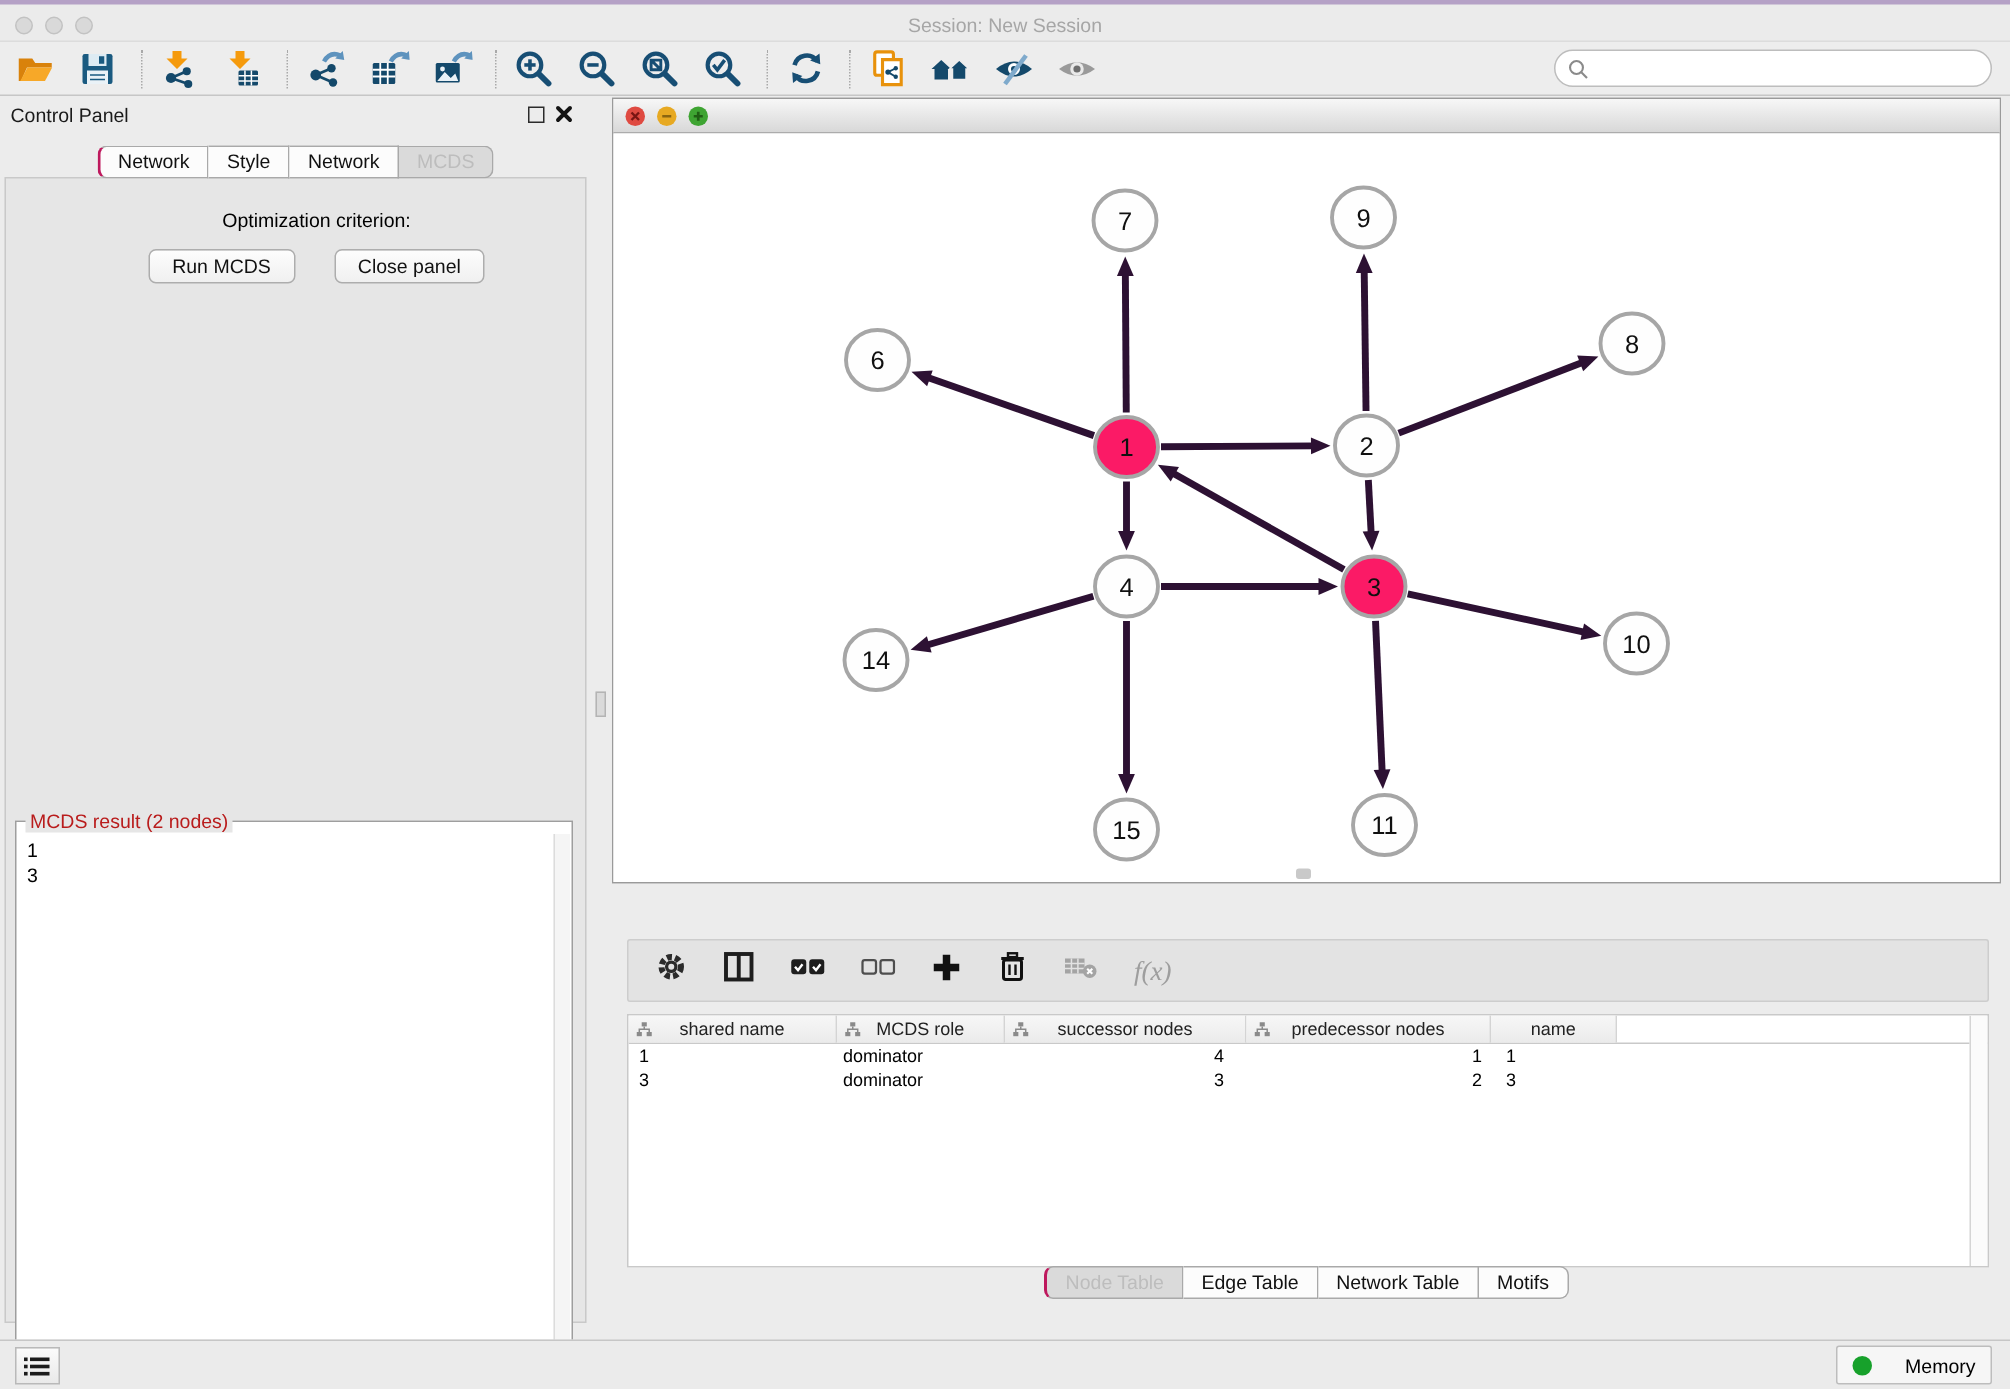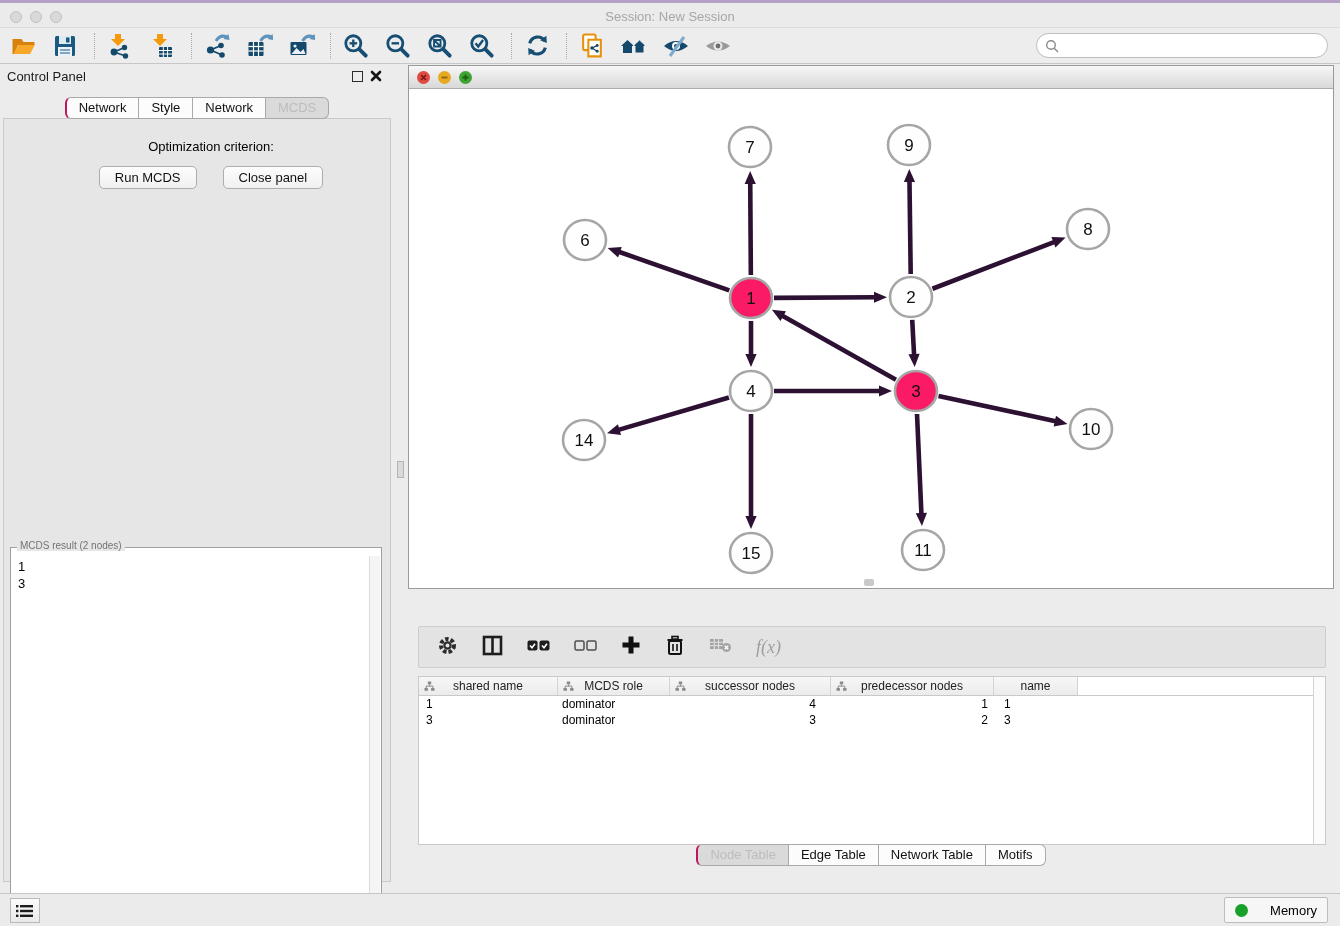--- a/index.html
+++ b/index.html
@@ -40,21 +40,21 @@
   .opt-label { text-align:center; margin-top:20px; font-size:13px; color:#000; }
   .selectbox { position:relative; width:306px; height:23px; margin:9px auto 0 auto; background:linear-gradient(#FFFFFF,#F3F3F3);
     border:1px solid #B5B5B5; border-radius:5px; font-size:13px; line-height:21px; padding-left:10px; color:#111; }
   .stepper { position:absolute; right:8px; top:4px; display:flex; flex-direction:column; gap:3px; }
   .tri-up { width:0; height:0; border-left:4px solid transparent; border-right:4px solid transparent; border-bottom:5px solid #555; }
   .tri-down { width:0; height:0; border-left:4px solid transparent; border-right:4px solid transparent; border-top:5px solid #555; }
   .btnrow { display:flex; justify-content:center; gap:26px; margin-top:12px; }
   .pbtn { font-size:13px; color:#111; background:linear-gradient(#FDFDFD,#F0F0F0); border:1px solid #ADADAD;
     border-radius:5px; padding:3px 15px; font-family:"Liberation Sans", sans-serif; }
   .result-group { position:absolute; left:6px; top:428px; width:372px; height:374px; border:1px solid #9E9E9E; background:#FFFFFF; }
-  .result-legend { position:absolute; left:6px; top:-8px; background:#E6E6E6; padding:0 3px; font-size:10px; color:#737373; }
+  .result-legend { position:absolute; left:6px; top:-8px; background:#E6E6E6; padding:0 3px; font-size:13px; color:#b91c1c; }
   .result-area { position:absolute; left:1px; right:12px; top:8px; bottom:1px; background:#FFFFFF;
     font-size:13px; line-height:17px; padding:2px 0 0 6px; white-space:pre; color:#000; }
   .result-scroll { position:absolute; right:1px; top:8px; bottom:1px; width:11px; background:#F5F5F5; border-left:1px solid #DCDCDC; }
 
   
   .grip { position:absolute; left:397px; top:461px; width:7px; height:17px; background:#DADADA; border:1px solid #B4B4B4; }
 
   
   .netwin { position:absolute; left:408px; top:65px; width:926px; height:524px; border:1px solid #9A9A9A; background:#FFFFFF; }
   .netbar { position:absolute; left:0; right:0; top:0; height:23px; background:linear-gradient(#F7F7F7,#D8D8D8); border-bottom:1px solid #ACACAC; }

